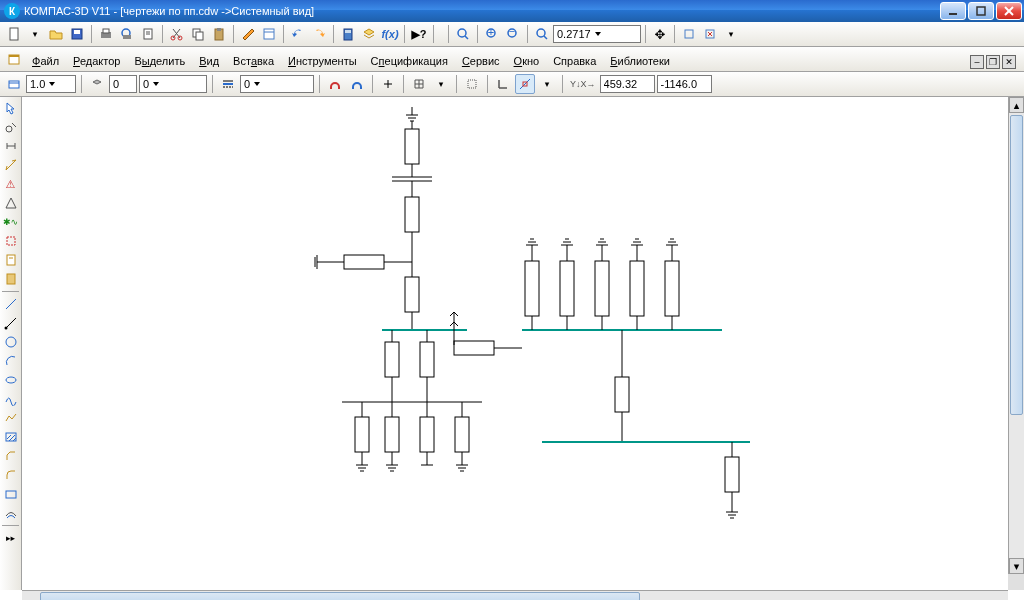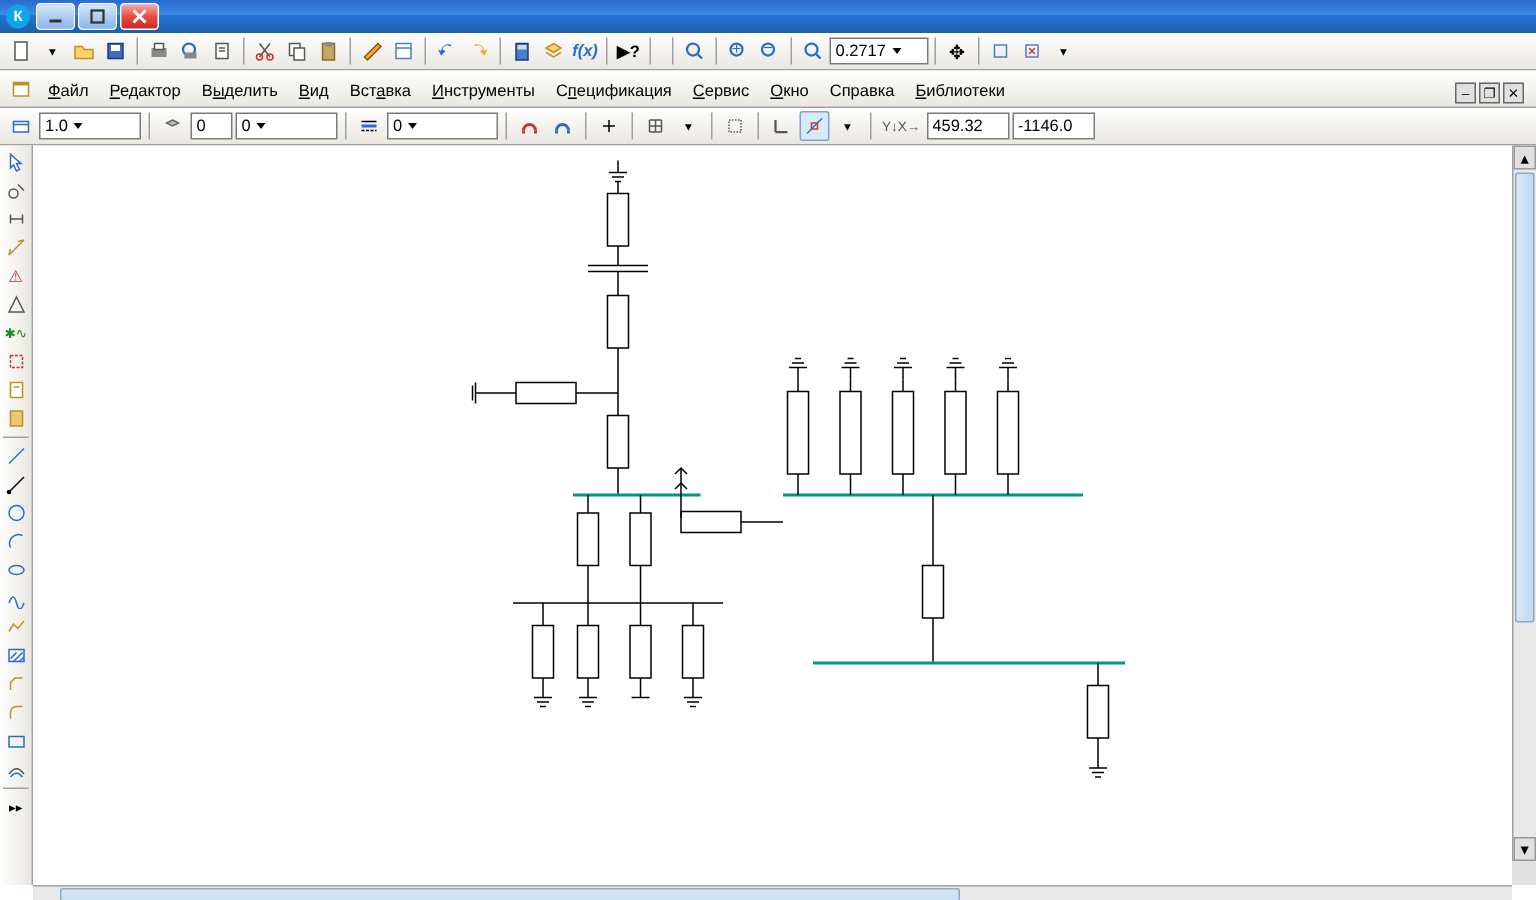--- a/index.html
+++ b/index.html
@@ -45,20 +45,21 @@
 .scrollbar-h { height: 16px; background: #e8e8e8; border-top: 1px solid #a0a0a0; margin-left: 22px; margin-right: 16px; position: relative; }
 .scrollbar-h .thumb { position: absolute; top: 1px; bottom: 1px; left: 18px; width: 600px; background: linear-gradient(to bottom, #dbe7f3, #c2d9f0); border: 1px solid #8aa8c8; border-radius: 2px; }
 
 svg.ico { width: 14px; height: 14px; }
 </style>
 </head>
 <body>
 
 <div class="titlebar">
   <div class="icon">К</div>
+  <div class="title">КОМПАС-3D V11 - [чертежи по пп.cdw -&gt;Системный вид]</div>
   <div class="winbtns">
     <div class="winbtn">
         <svg viewBox="0 0 10 10">
           <line x1="1" y1="8" x2="9" y2="8" stroke="#333" stroke-width="2"></line>
         </svg>
       </div>
     <div class="winbtn">
         <svg viewBox="0 0 10 10">
           <rect x="1" y="1" width="8" height="8" fill="none" stroke="#333" stroke-width="1.5"></rect>
         </svg>
@@ -197,21 +198,21 @@
         <text x="6" y="8" text-anchor="middle" font-size="8" fill="#2a6bcc">−</text>
       </svg>
     </div>
   <div class="tsep"></div>
   <div class="tbtn">
       <svg class="ico" viewBox="0 0 14 14">
         <circle cx="6" cy="6" r="4" fill="none" stroke="#2a6bcc" stroke-width="1.5"></circle>
         <line x1="9" y1="9" x2="12" y2="12" stroke="#2a6bcc" stroke-width="1.5"></line>
       </svg>
     </div>
-  <div class="tdd" style="width:66px">
+  <div class="tdd" style="width:88px">
       <span>0.2717</span>
       <span class="arrow"></span>
     </div>
   <div class="tsep"></div>
   <div class="tbtn">
       <span style="font-size:13px">✥</span>
     </div>
   <div class="tsep"></div>
   <div class="tbtn">
       <svg class="ico" viewBox="0 0 14 14">
@@ -254,21 +255,21 @@
   </div>
 </div>
 
 <div class="propbar">
   <div class="tbtn">
       <svg class="ico" viewBox="0 0 14 14">
         <rect x="2" y="4" width="10" height="7" fill="#fff" stroke="#2a6bcc"></rect>
         <line x1="2" y1="6" x2="12" y2="6" stroke="#2a6bcc"></line>
       </svg>
     </div>
-  <div class="tdd" style="width:68px">
+  <div class="tdd" style="width:50px">
       <span>1.0</span>
       <span class="arrow"></span>
     </div>
   <div class="tsep"></div>
   <div class="tbtn">
       <svg class="ico" viewBox="0 0 14 14">
         <path d="M7 3 l4 2 l-4 2 l-4 -2 z" fill="#bbb" stroke="#666"></path>
       </svg>
     </div>
   <input class="propinput" style="width: 28px;" value="0">

